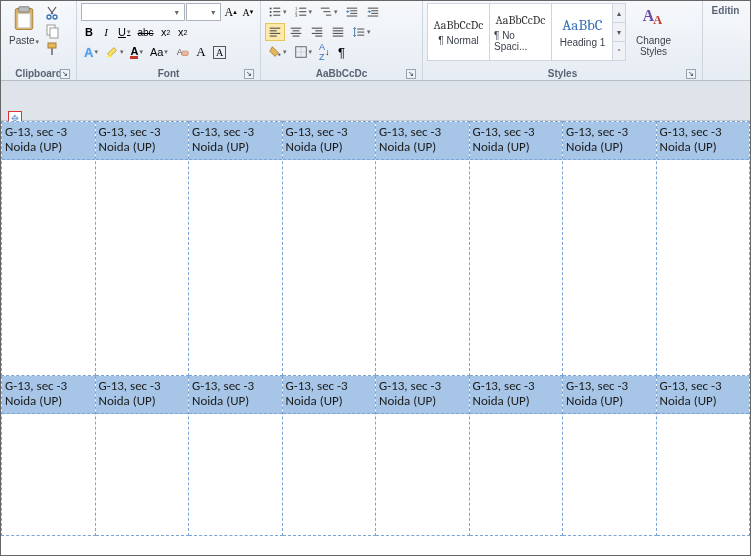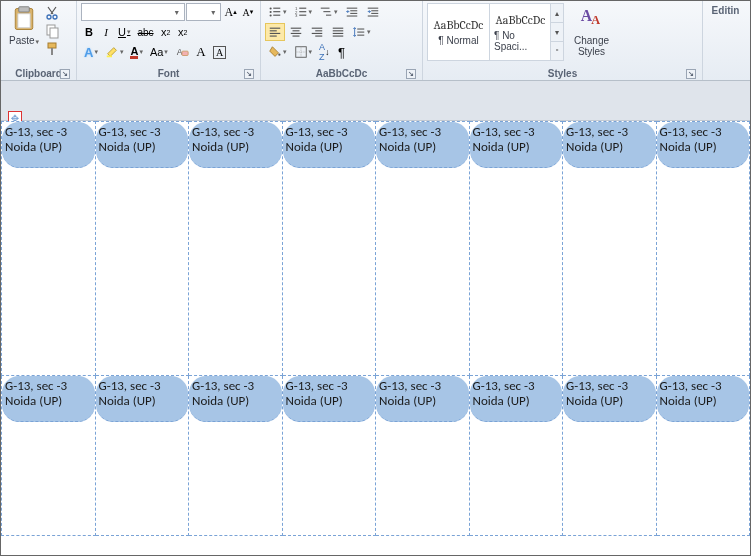--- a/index.html
+++ b/index.html
@@ -32,21 +32,21 @@
   .style-scroll div { flex: 1; display: flex; align-items: center; justify-content: center; font-size: 8px; color: #555; border-bottom: 1px solid #cdd5df; background: #eef2f7; }
   .style-scroll div:last-child { border-bottom: none; }
   
   .ruler-area { height: 40px; background: #dfe4eb; border-bottom: 1px solid #c2c9d2; position: relative; }
   .move-handle { position: absolute; left: 7px; top: 30px; width: 14px; height: 14px; border: 1px solid #d33; background: #fff; display: flex; align-items: center; justify-content: center; font-size: 10px; color: #7aa3d6; }
   
   .doc-area { position: relative; background: #fff; }
   .sel-table { border-collapse: collapse; width: 100%; table-layout: fixed; }
   .sel-table td { border: 1px dashed #7aa3d6; vertical-align: top; padding: 3px 4px; height: 254px; font-size: 12px; color: #1a1a1a; }
   .sel-table tr:nth-child(2) td { height: 160px; }
-  .cell-hdr { background: #a7c5e6; padding: 2px 3px 13px 3px; margin: -3px -4px 12px -4px; border-bottom: 1px dashed #7aa3d6; line-height: 15px; font-family: Calibri, sans-serif; font-size: 13px; border-radius: 17px; }
+  .cell-hdr { background: #a7c5e6; padding: 2px 3px 5px 3px; margin: -3px -4px 12px -4px; border-bottom: 1px dashed #7aa3d6; line-height: 15px; font-family: Calibri, sans-serif; font-size: 13px; }
   
   svg { display: block; }
 </style>
 </head>
 <body>
 
 <div class="ribbon">
 
   <div class="group" style="width:76px">
     <div class="group-body">
@@ -290,20 +290,24 @@
     <div class="group-body">
       <div class="style-gallery">
         <div class="style-item">
           <div class="preview" style="font-size:12px">AaBbCcDc</div>
           <div class="sl">¶ Normal</div>
         </div>
         <div class="style-item">
           <div class="preview" style="font-size:12px">AaBbCcDc</div>
           <div class="sl">¶ No Spaci...</div>
         </div>
+        <div class="style-item">
+          <div class="preview" style="font-size:15px;color:#3a6fb7">AaBbC</div>
+          <div class="sl">Heading 1</div>
+        </div>
         <div class="style-scroll">
           <div>▴</div>
           <div>▾</div>
           <div>⁼</div>
         </div>
       </div>
       <div class="big-btn" style="margin-left:6px">
         <div class="ico">
             <svg viewBox="0 0 32 32">
               <text x="3" y="18" font-size="18" font-family="serif" fill="#6b4ba3" font-weight="bold">A</text>

